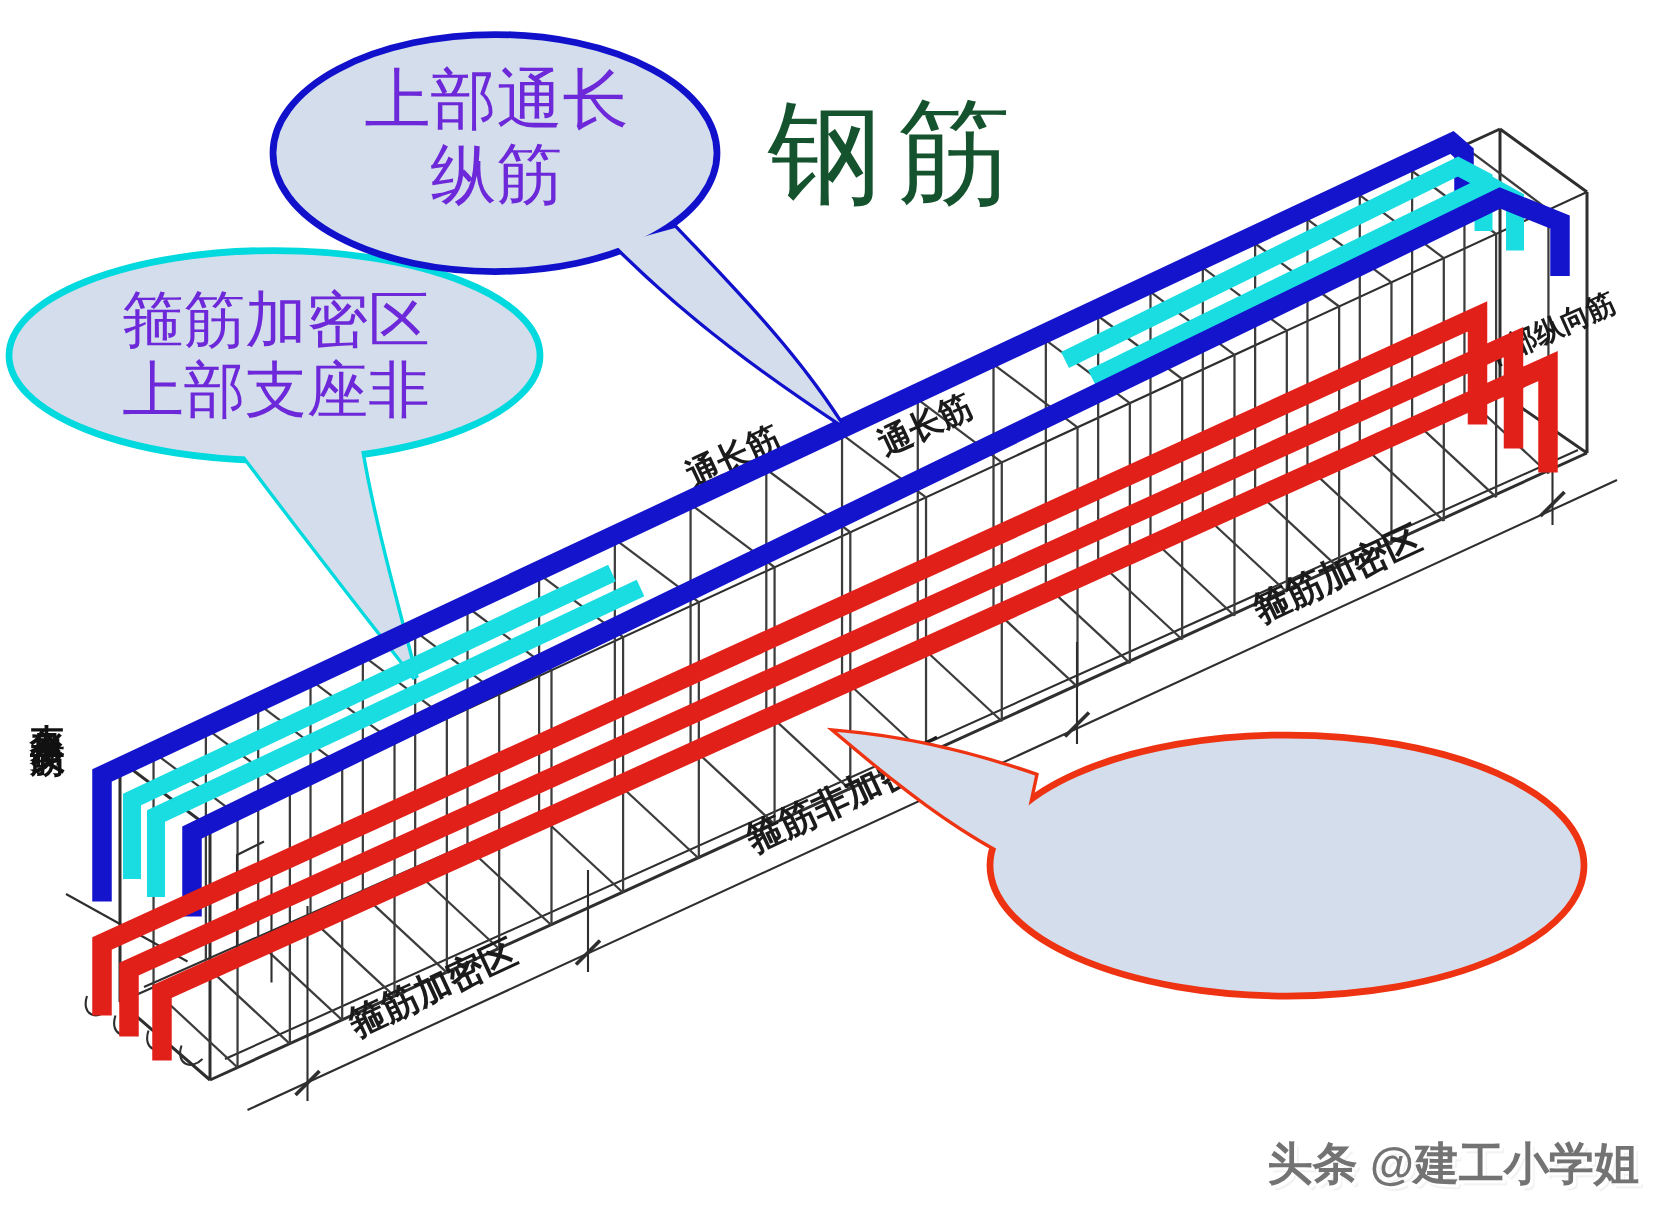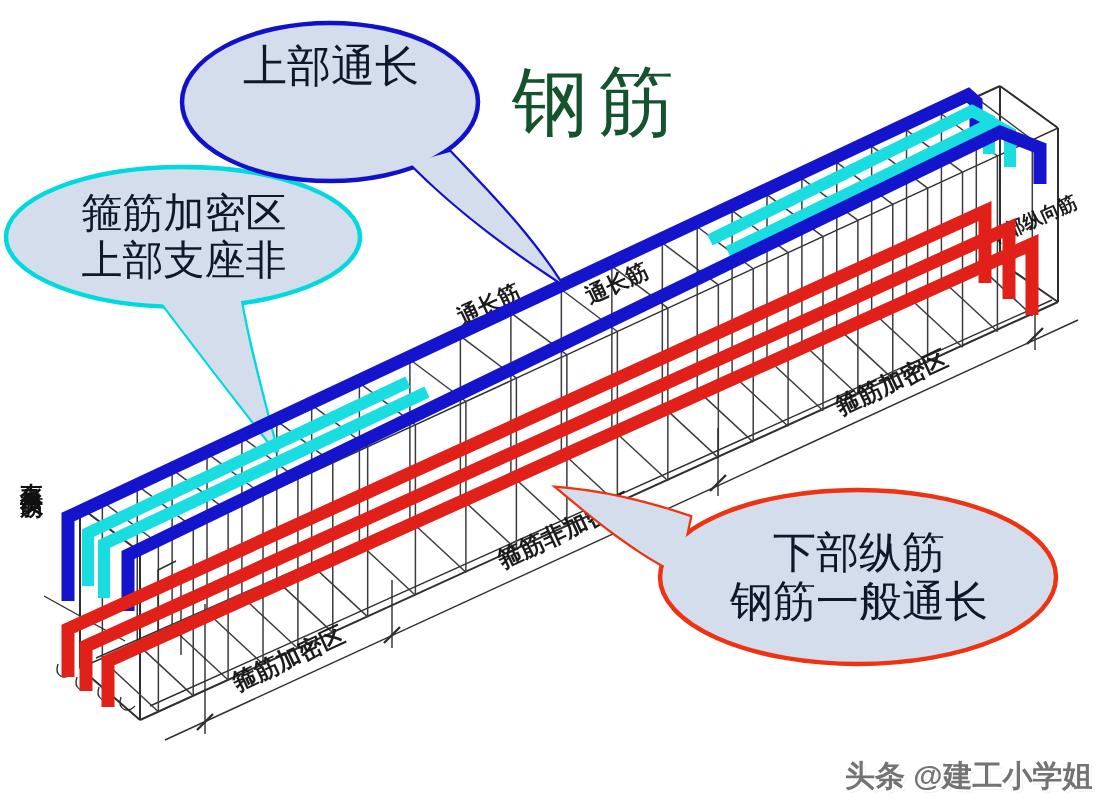--- a/index.html
+++ b/index.html
@@ -1,21 +1,21 @@
 <!DOCTYPE html>
 <html><head>
 <meta charset="utf-8">
 <style>
   html,body{margin:0;padding:0;background:#ffffff;}
   .stage{position:relative;width:1107px;height:809px;overflow:hidden;background:#ffffff;
          font-family:"Liberation Serif","DejaVu Serif",serif;}
   .stage svg{position:absolute;left:0;top:0;}
   .overlay{position:absolute;color:#000;}
   .page-title{left:512px;top:52px;font-size:76px;letter-spacing:10px;color:#14532d;}
-  .bubble-text{text-align:center;line-height:1.14;color:#0f172a;}
+  .bubble-text{text-align:center;line-height:1.14;color:#6d28d9;}
   .bt-blue{left:192px;top:42px;width:278px;font-size:44px;}
   .bt-cyan{left:8px;top:190px;width:352px;font-size:41px;}
   .bt-red{left:662px;top:528px;width:394px;font-size:43px;}
   .v-label{left:16px;top:464px;font-size:23px;font-weight:700;
            writing-mode:vertical-rl;text-orientation:upright;letter-spacing:3px;color:#111;}
   .watermark{left:845px;top:756px;font-size:30px;font-weight:700;color:#737373;
              font-family:"Liberation Sans","DejaVu Sans",sans-serif;
              text-shadow:2px 2px 0 #ffffff, 3px 3px 0 #f2f2f2;}
   .sketch-label{font-family:"Liberation Serif","DejaVu Serif",serif;font-weight:700;fill:#1b1b1b;}
   .zone{font-size:24px;}
@@ -189,28 +189,25 @@
     <path class="bubble-shape" d="M 690,517 C 638,499 594,491 558,488 C 597,521 637,553 678,573 Z" fill="#d3ddeb" stroke="#ee3312"></path>
     <ellipse class="bubble-shape" cx="858" cy="577" rx="198" ry="87" fill="#d3ddeb" stroke="#ee3312"></ellipse>
     <path class="tail-patch" d="M 690,517 C 638,499 594,491 558,488 C 597,521 637,553 678,573 Z" fill="#d3ddeb"></path>
   </g>
 </svg>
 
   <div class="overlay page-title">钢筋</div>
 
   <div class="overlay bubble-text bt-blue">
     <div>上部通长</div>
+    <div>纵筋</div>
   </div>
 
   <div class="overlay bubble-text bt-cyan">
     <div>箍筋加密区</div>
     <div>上部支座非</div>
   </div>
 
-  <div class="overlay bubble-text bt-red">
-    <div>下部纵筋</div>
-    <div>钢筋一般通长</div>
-  </div>
 
   <div class="overlay v-label">直角形负筋</div>
 
   <div class="overlay watermark">头条 @建工小学姐</div>
 </div>
 
 </body></html>

